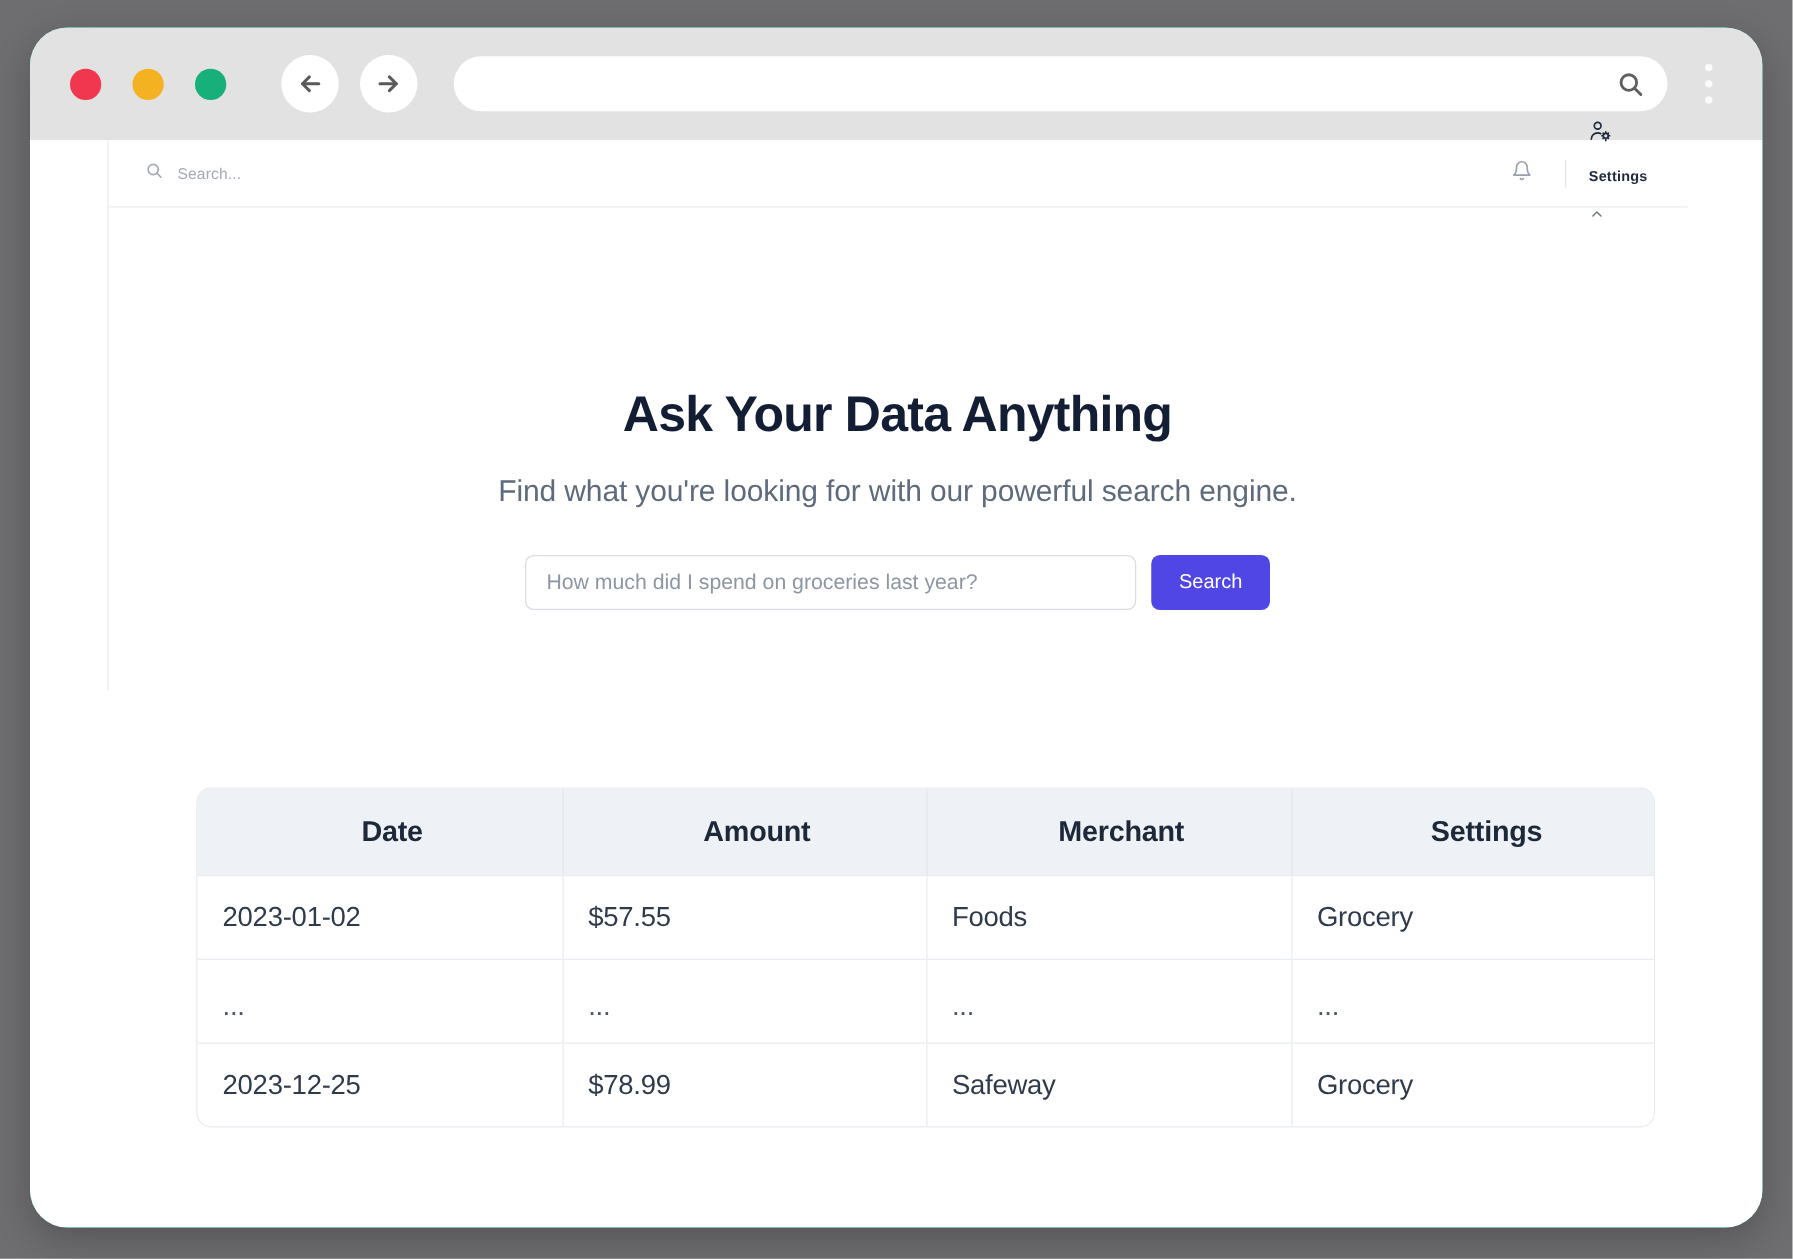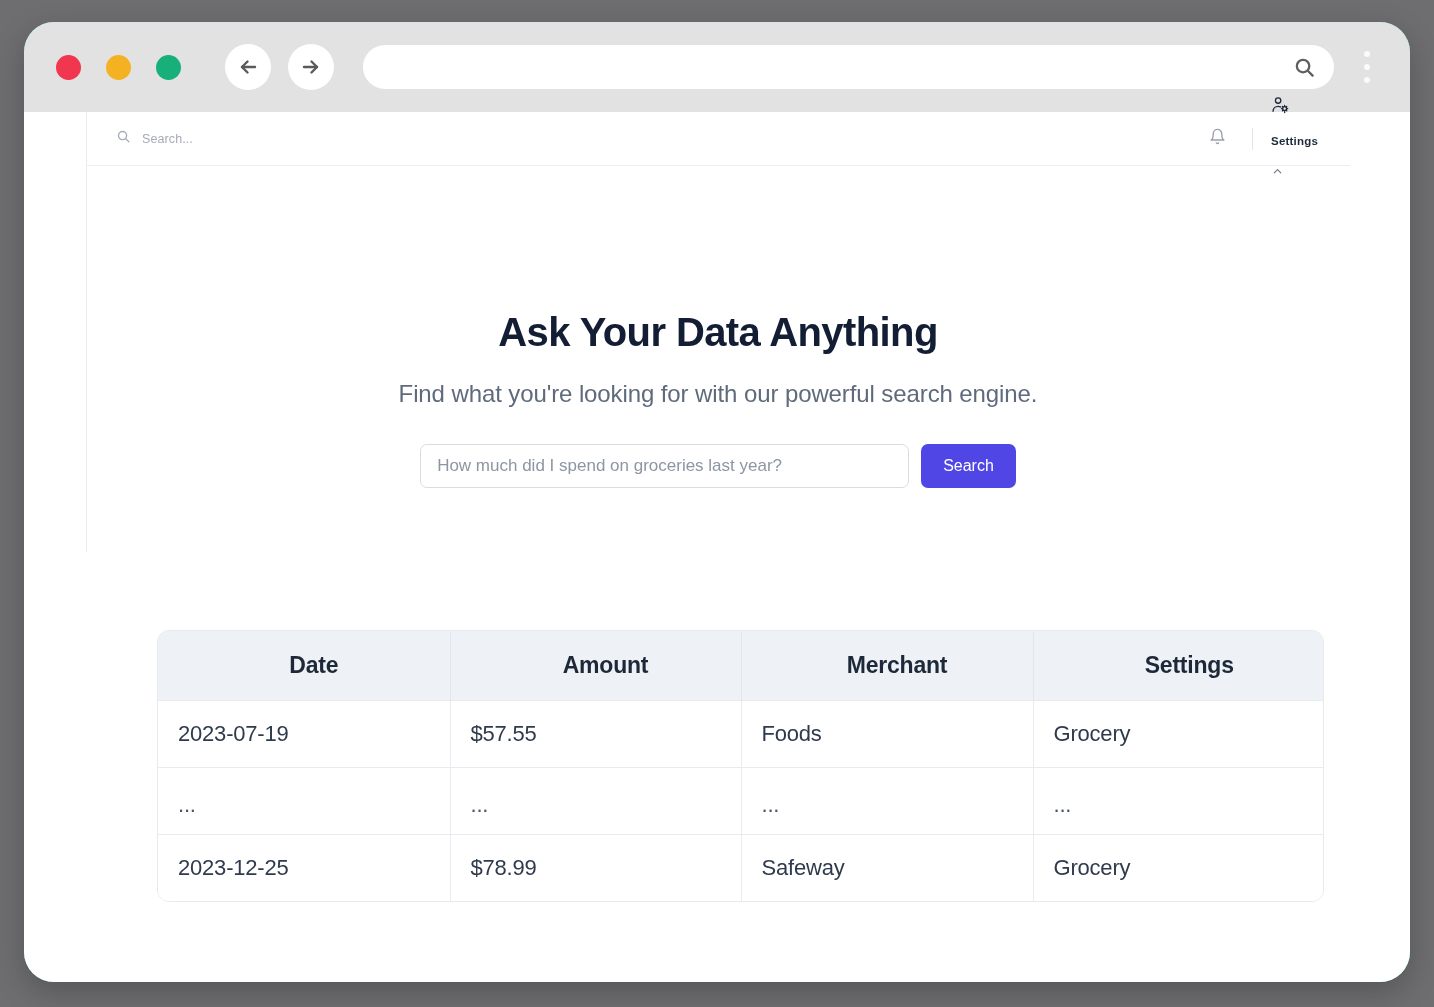--- a/index.html
+++ b/index.html
@@ -404,21 +404,21 @@
         <thead>
           <tr>
             <th>Date</th>
             <th>Amount</th>
             <th>Merchant</th>
             <th>Settings</th>
           </tr>
         </thead>
         <tbody>
           <tr>
-            <td>2023-07-19</td>
+            <td>2023-01-02</td>
             <td>$57.55</td>
             <td>Foods</td>
             <td>Grocery</td>
           </tr>
           <tr class="ellipsis-row">
             <td>...</td>
             <td>...</td>
             <td>...</td>
             <td>...</td>
           </tr>

